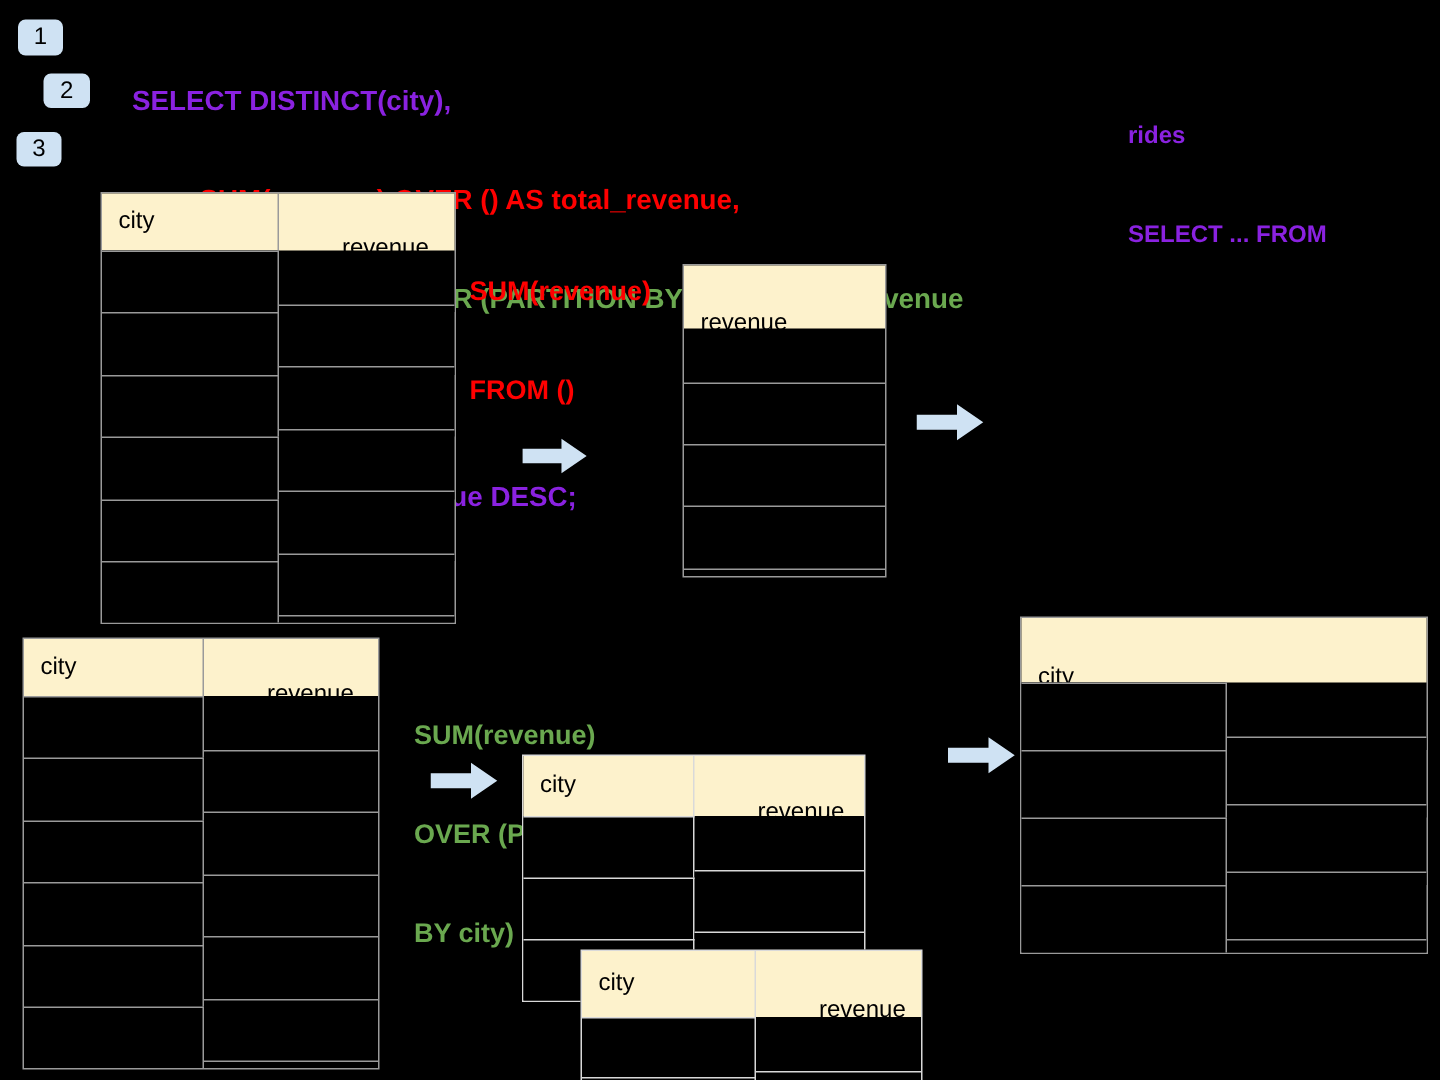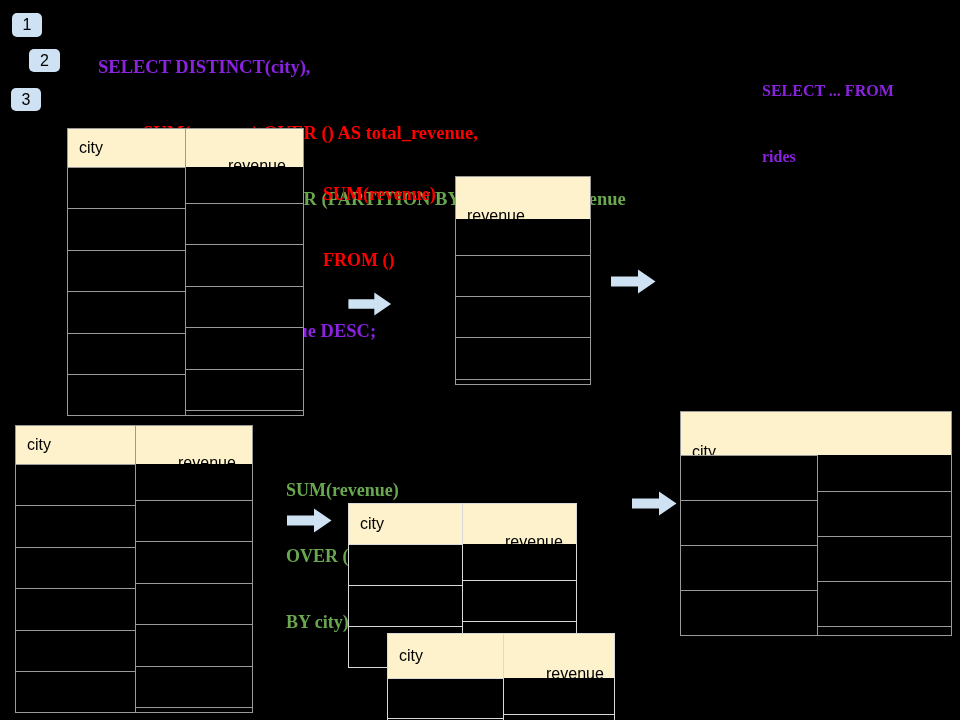--- a/index.html
+++ b/index.html
@@ -13,21 +13,21 @@
   .badge {
     position:absolute; background:#cfe2f3; border-radius:5px;
     display:flex; align-items:center; justify-content:center;
     font-family:"Liberation Sans", sans-serif; font-size:16px; color:#000;
   }
   .b1 { left:12px; top:13px; width:30px; height:24px; }
   .b2 { left:29px; top:49px; width:31px; height:23px; }
   .b3 { left:11px; top:88px; width:30px; height:23px; }
 
   
-  .code { position:absolute; font-family:Liberation Serif, serif; font-weight:bold; white-space:pre;margin-left:10px; }
+  .code { position:absolute; font-family:Liberation Sans, sans-serif; font-weight:bold; white-space:pre; }
   .code-line { display:block; }
   .main-code { left:88px; top:12px; font-size:18.5px; line-height:22px; }
   .main-code .ind4 { padding-left:45px; }
   .main-code .ind2 { padding-left:22px; }
   .c-purple { color:#8a22e0; }
   .c-red    { color:#ff0000; }
   .c-green  { color:#6aa84f; }
   .side-code { left:752px; top:36px; font-size:16px; line-height:22px; color:#8a22e0; }
   .ann-red   { left:313px; top:139px; font-size:18px; line-height:22px; color:#ff0000; }
   .ann-green { left:276px; top:435px; font-size:18px; line-height:22px; color:#6aa84f; }
@@ -89,22 +89,22 @@
 
   <div class="code main-code">
     <span class="code-line c-purple">SELECT DISTINCT(city),</span>
     <span class="code-line c-red ind4">SUM(revenue) OVER () AS total_revenue,</span>
     <span class="code-line c-green ind4">SUM(revenue) OVER (PARTITION BY city) as city_revenue</span>
     <span class="code-line c-purple ind2">FROM rides</span>
     <span class="code-line c-purple ind2">ORDER by city_revenue DESC;</span>
   </div>
 
   <div class="code side-code">
+    <span class="code-line">rides</span>
     <span class="code-line">SELECT ... FROM</span>
-    <span class="code-line">rides</span>
   </div>
 
   <div class="code ann-red">
     <span class="code-line">SUM(revenue)</span>
     <span class="code-line">FROM ()</span>
   </div>
 
   <div class="code ann-green">
     <span class="code-line">SUM(revenue)</span>
     <span class="code-line">OVER (PARTITION</span>

